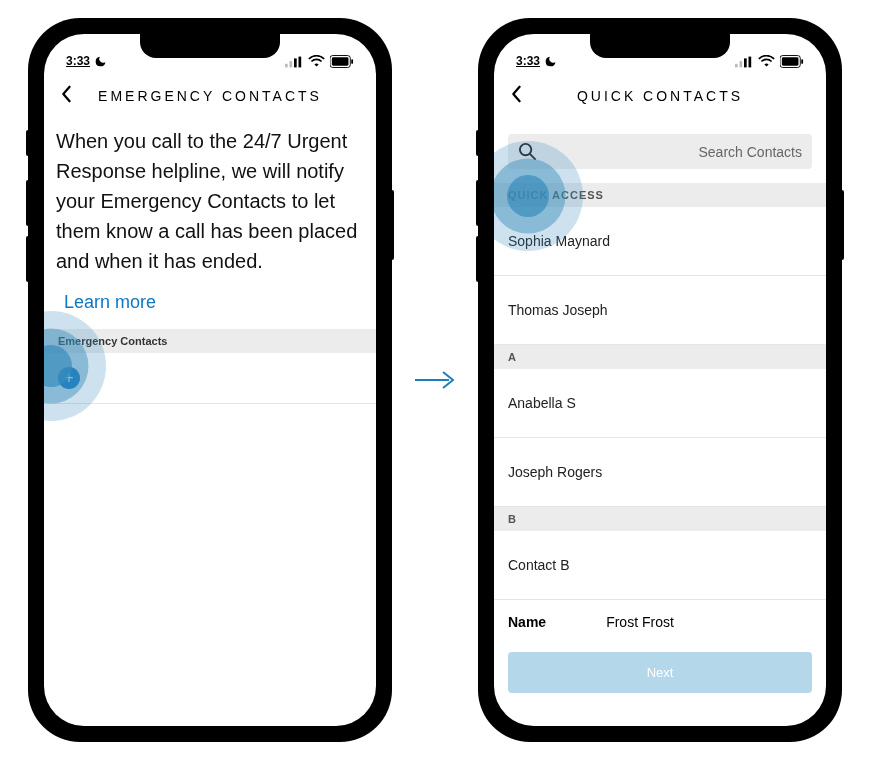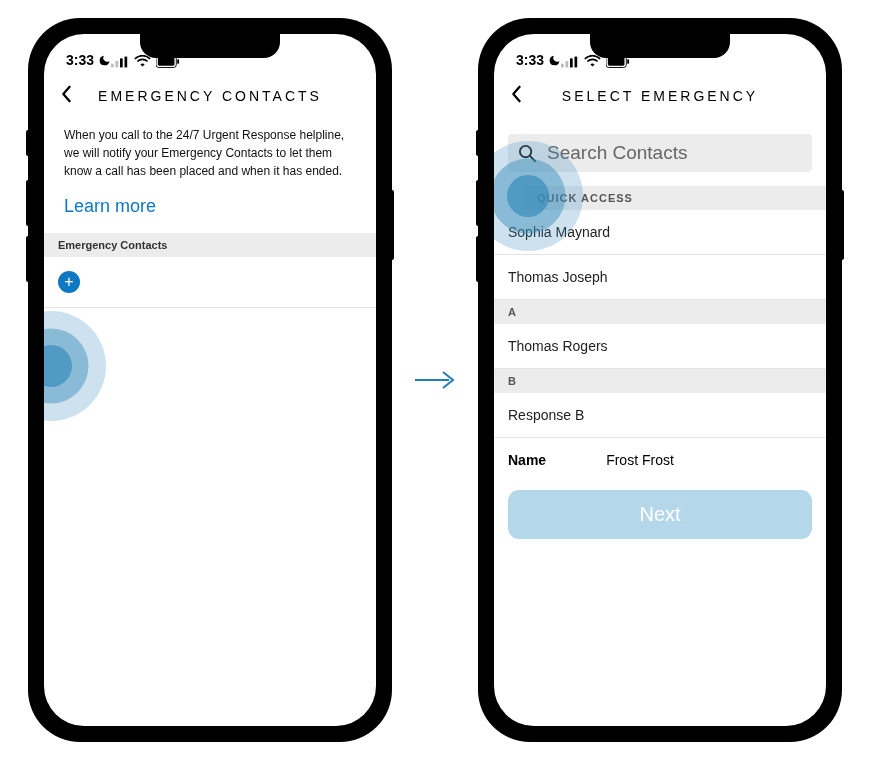--- a/index.html
+++ b/index.html
@@ -49,23 +49,25 @@
       border-radius: 40px;
       overflow: hidden;
       position: relative;
       display: flex;
       flex-direction: column;
     }
     .status-bar {
       height: 36px;
       display: flex;
       align-items: flex-end;
+      justify-content: space-between;
       padding: 0 22px 2px;
-      font-size: 14px;
+      font-size: 12px;
       font-weight: 600;
+      text-decoration: underline;
     }
     .status-left { display: flex; align-items: center; gap: 4px; }
     .status-right { display: flex; align-items: center; gap: 5px; }
     .header-row {
       display: flex;
       align-items: center;
       justify-content: center;
       position: relative;
       height: 52px;
     }
@@ -80,22 +82,22 @@
       font-size: 14px;
       letter-spacing: 3px;
       font-weight: 400;
     }
     .scroll-area {
       flex: 1;
       overflow-y: hidden;
       position: relative;
     }
     .intro {
-      padding: 4px 20px 12px;
-      font-size: 12px;
+      padding: 4px 12px 12px;
+      font-size: 20px;
       line-height: 1.5;
       color: #111;
     }
     .learn-more {
       padding: 4px 20px 16px;
       color: #0e78c2;
       font-size: 18px;
       cursor: pointer;
     }
     .section-header {
@@ -105,21 +107,20 @@
       font-weight: bold;
       color: #333;
     }
     .section-header-2 {
       background: #ececec;
       padding: 6px 14px;
       font-size: 11px;
       font-weight: 600;
       letter-spacing: 1px;
       color: #555;
-      margin-left: 29px;
     }
     .add-row {
       display: flex;
       align-items: center;
       gap: 12px;
       padding: 14px 14px;
       cursor: pointer;
       border-bottom: 1px solid #e5e5e5;
       position: relative;
     }
@@ -149,54 +150,55 @@
       border-radius: 4px;
       display: flex;
       align-items: center;
       padding: 8px 10px;
       gap: 10px;
     }
     .search-box input {
       border: none;
       background: transparent;
       outline: none;
-      font-size: 19px;
+      font-size: 14px;
       flex: 1;
       color: #333;
+      text-align: right;
     }
     .search-box input::placeholder { color: #666; }
     .section-alpha {
       background: #ececec;
       padding: 6px 14px;
       font-size: 11px;
       font-weight: 600;
       color: #555;
     }
     .contact-row {
-      padding: 14px 14px;
+      padding: 26px 14px;
       border-bottom: 1px solid #e5e5e5;
       font-size: 14px;
       color: #222;
       cursor: pointer;
     }
     .detail-row {
       padding: 14px 14px 8px;
       display: flex;
       gap: 60px;
       font-size: 14px;
     }
     .detail-row .k { font-weight: bold; }
     .next-btn {
       margin: 14px 14px 10px;
       background: #b4d7ea;
       color: #fff;
       text-align: center;
       padding: 13px 0;
-      border-radius: 11px;
-      font-size: 20px;
+      border-radius: 4px;
+      font-size: 13px;
       cursor: pointer;
     }
     
     .glow {
       position: absolute;
       pointer-events: none;
     }
     .glow .c1, .glow .c2, .glow .c3 {
       position: absolute;
       border-radius: 50%;
@@ -324,21 +326,21 @@
         </svg>
       </div>
     </div>
 
     <div class="header-row">
       <div class="back">
         <svg class="chevron-svg" viewBox="0 0 12 20">
             <path d="M10 2 L3 10 L10 18" stroke="#000" stroke-width="2.5" fill="none" stroke-linecap="round" stroke-linejoin="round"></path>
           </svg>
       </div>
-      <div class="title">SELECT EMERGENCY</div>
+      <div class="title">QUICK CONTACTS</div>
     </div>
 
     <div class="scroll-area">
       <div class="glow glow-right">
         <div class="c1"></div>
           <div class="c2"></div>
           <div class="c3"></div>
       </div>
 
       <div class="search-wrap">
@@ -351,24 +353,25 @@
         </div>
       </div>
 
       <div class="section-header-2">QUICK ACCESS</div>
       <div>
         <div class="contact-row">Sophia Maynard</div>
         <div class="contact-row">Thomas Joseph</div>
       </div>
 
       <div class="section-alpha">A</div>
-      <div class="contact-row">Thomas Rogers</div>
+      <div class="contact-row">Anabella S</div>
+      <div class="contact-row">Joseph Rogers</div>
 
       <div class="section-alpha">B</div>
-      <div class="contact-row">Response B</div>
+      <div class="contact-row">Contact B</div>
 
       <div class="detail-row">
         <span class="k">Name</span>
         <span>Frost Frost</span>
       </div>
 
       <div class="next-btn">Next</div>
     </div>
   </div>
 </div>

